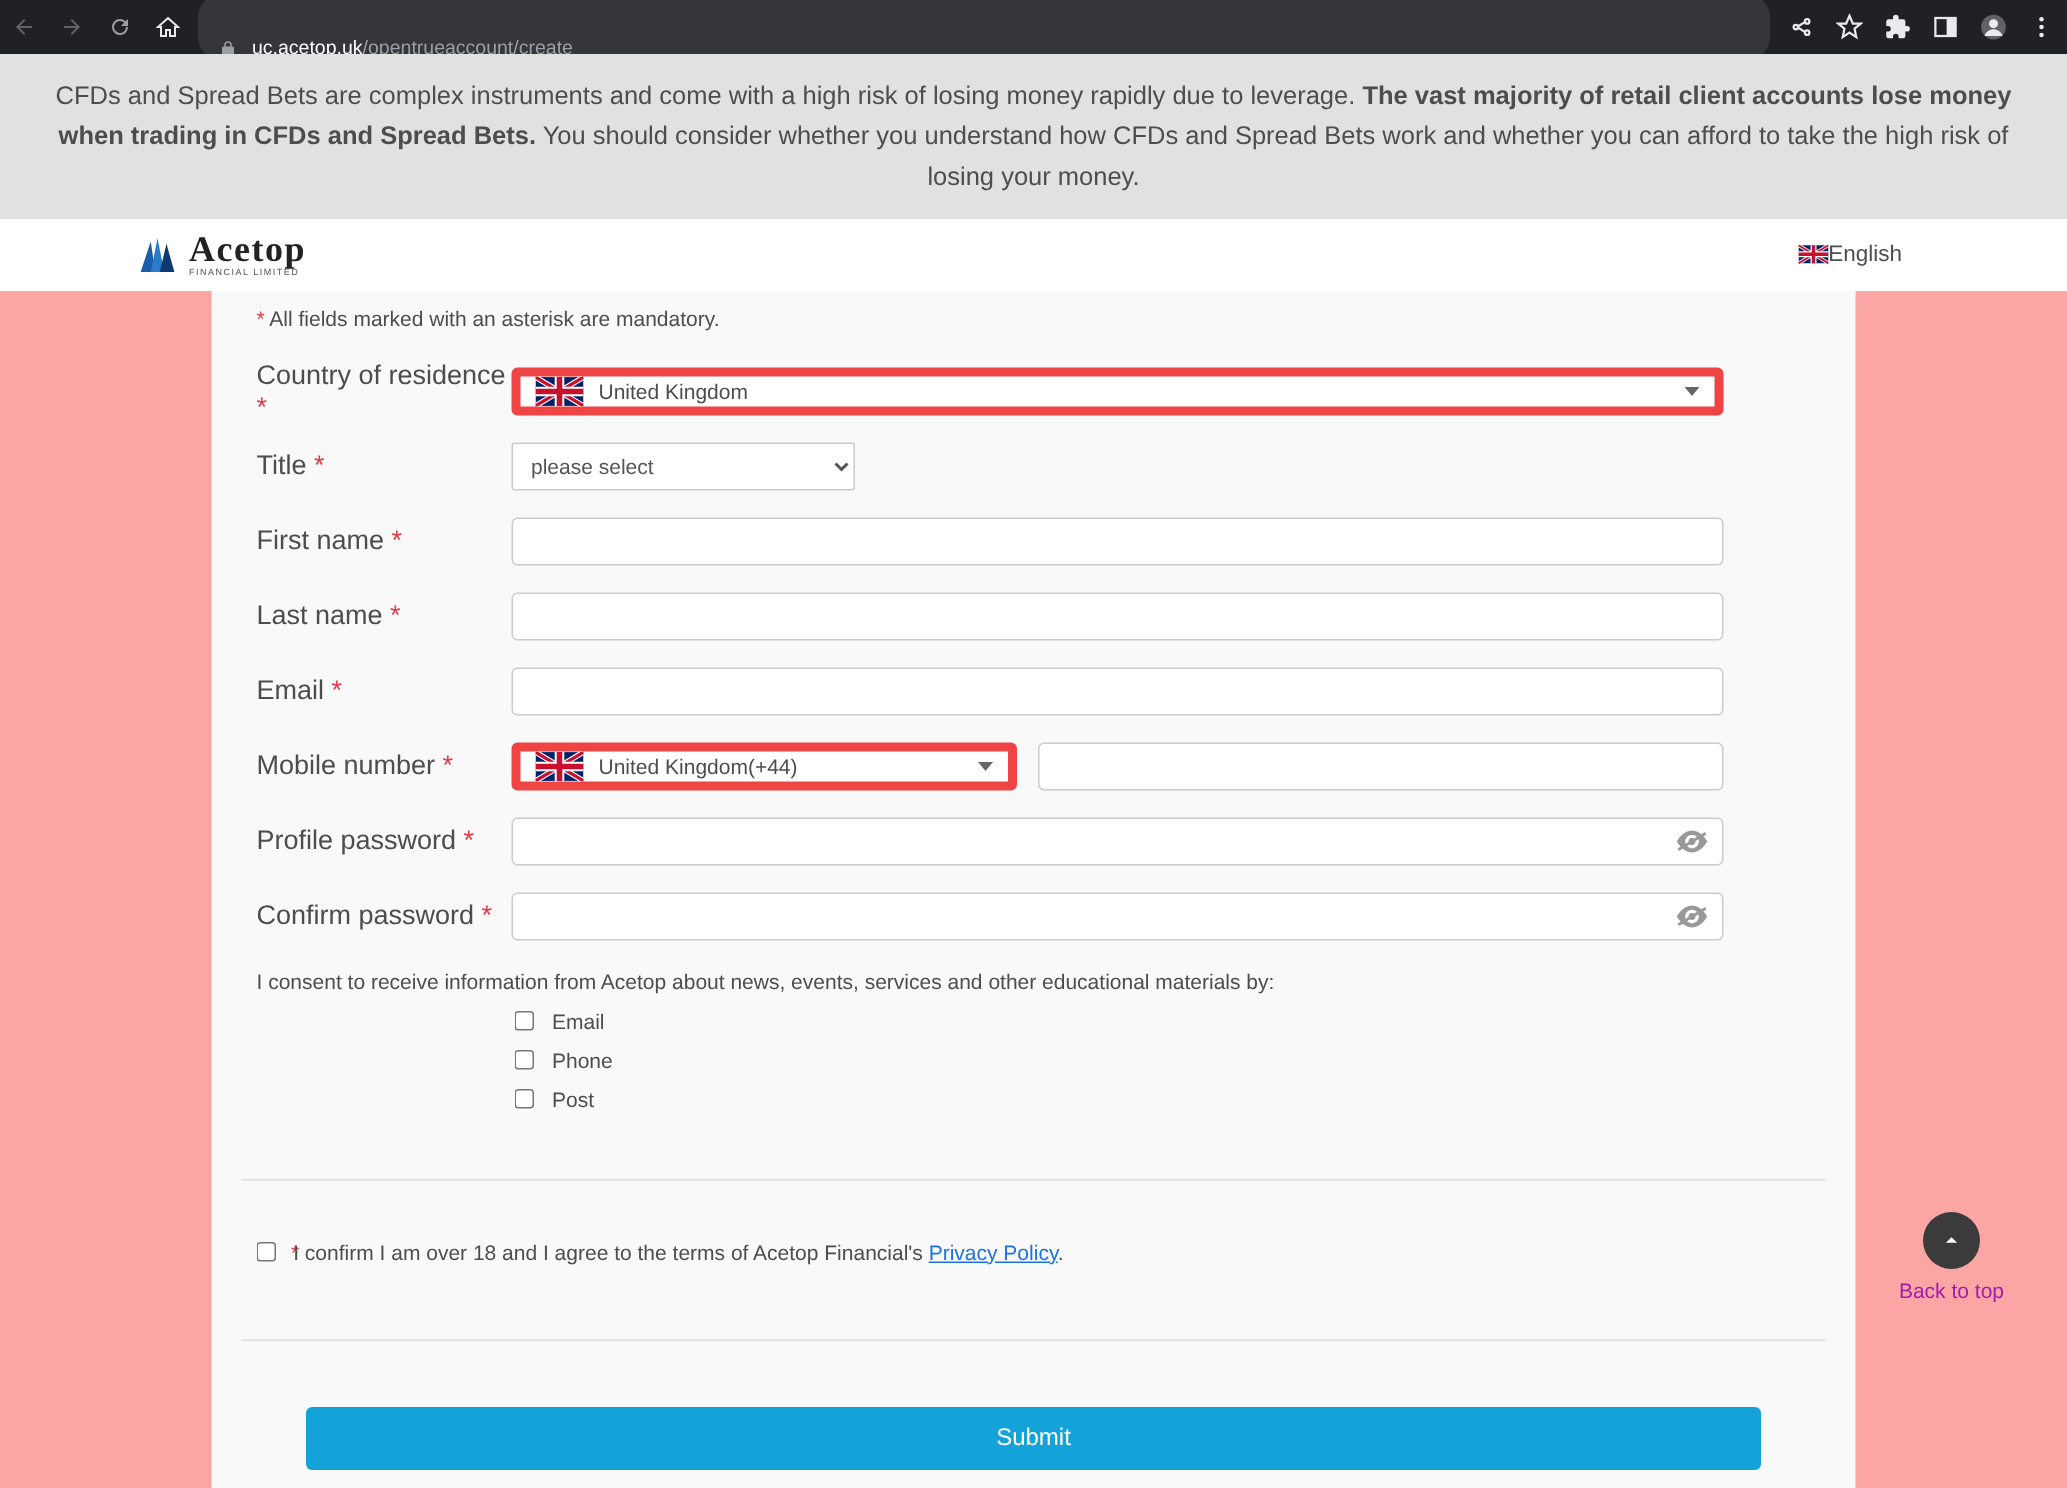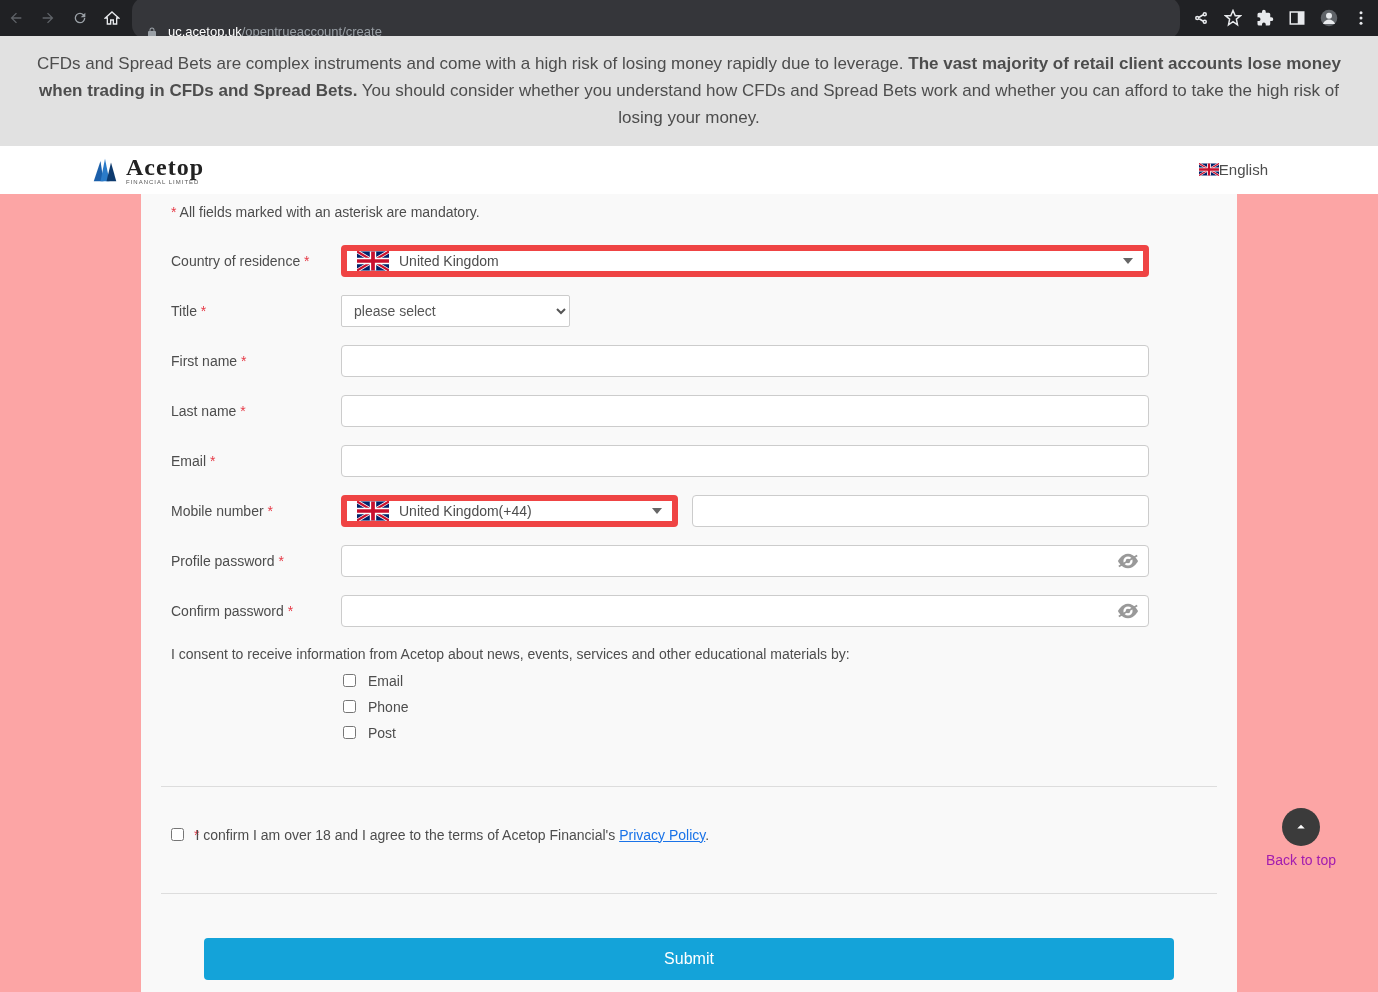--- a/index.html
+++ b/index.html
@@ -31,21 +31,21 @@
 .logo-sub { font-size: 6px; letter-spacing: 1px; color: #555; }
 .lang-select { display: flex; align-items: center; gap: 0; font-size: 15px; color: #4d4d4d; cursor: pointer; }
 
 
 .page { background: #fca5a5; padding: 0; }
 .card { width: 1096px; margin: 0 auto; background: #f9f9f9; padding: 0 30px 30px 30px; }
 .hint { color: #4d4d4d; font-size: 14px; padding: 10px 0 16px 0; }
 .hint .star { color: #e63946; }
 
 .form-row { display: flex; align-items: center; min-height: 50px; margin-bottom: 0; }
-.form-label { width: 170px; flex-shrink: 0; font-size: 14px; color: #4d4d4d; }
+.form-label { width: 170px; flex-shrink: 0; font-size: 18px; color: #4d4d4d; }
 .req { color: #e63946; }
 
 .field-wrap { flex: 1; display: flex; gap: 14px; }
 
 .dd { border: 6px solid #ef4444; background: #fff; border-radius: 4px; height: 32px; display: flex; align-items: center; padding: 0 10px; position: relative; cursor: pointer; }
 .dd.full { width: 808px; }
 .dd.half { width: 337px; }
 .dd .caret { margin-left: auto; }
 
 .select-native { width: 229px; height: 32px; border: 1px solid #ccc; border-radius: 2px; background: #fff; padding: 0 8px; font-size: 14px; color: #555; }

